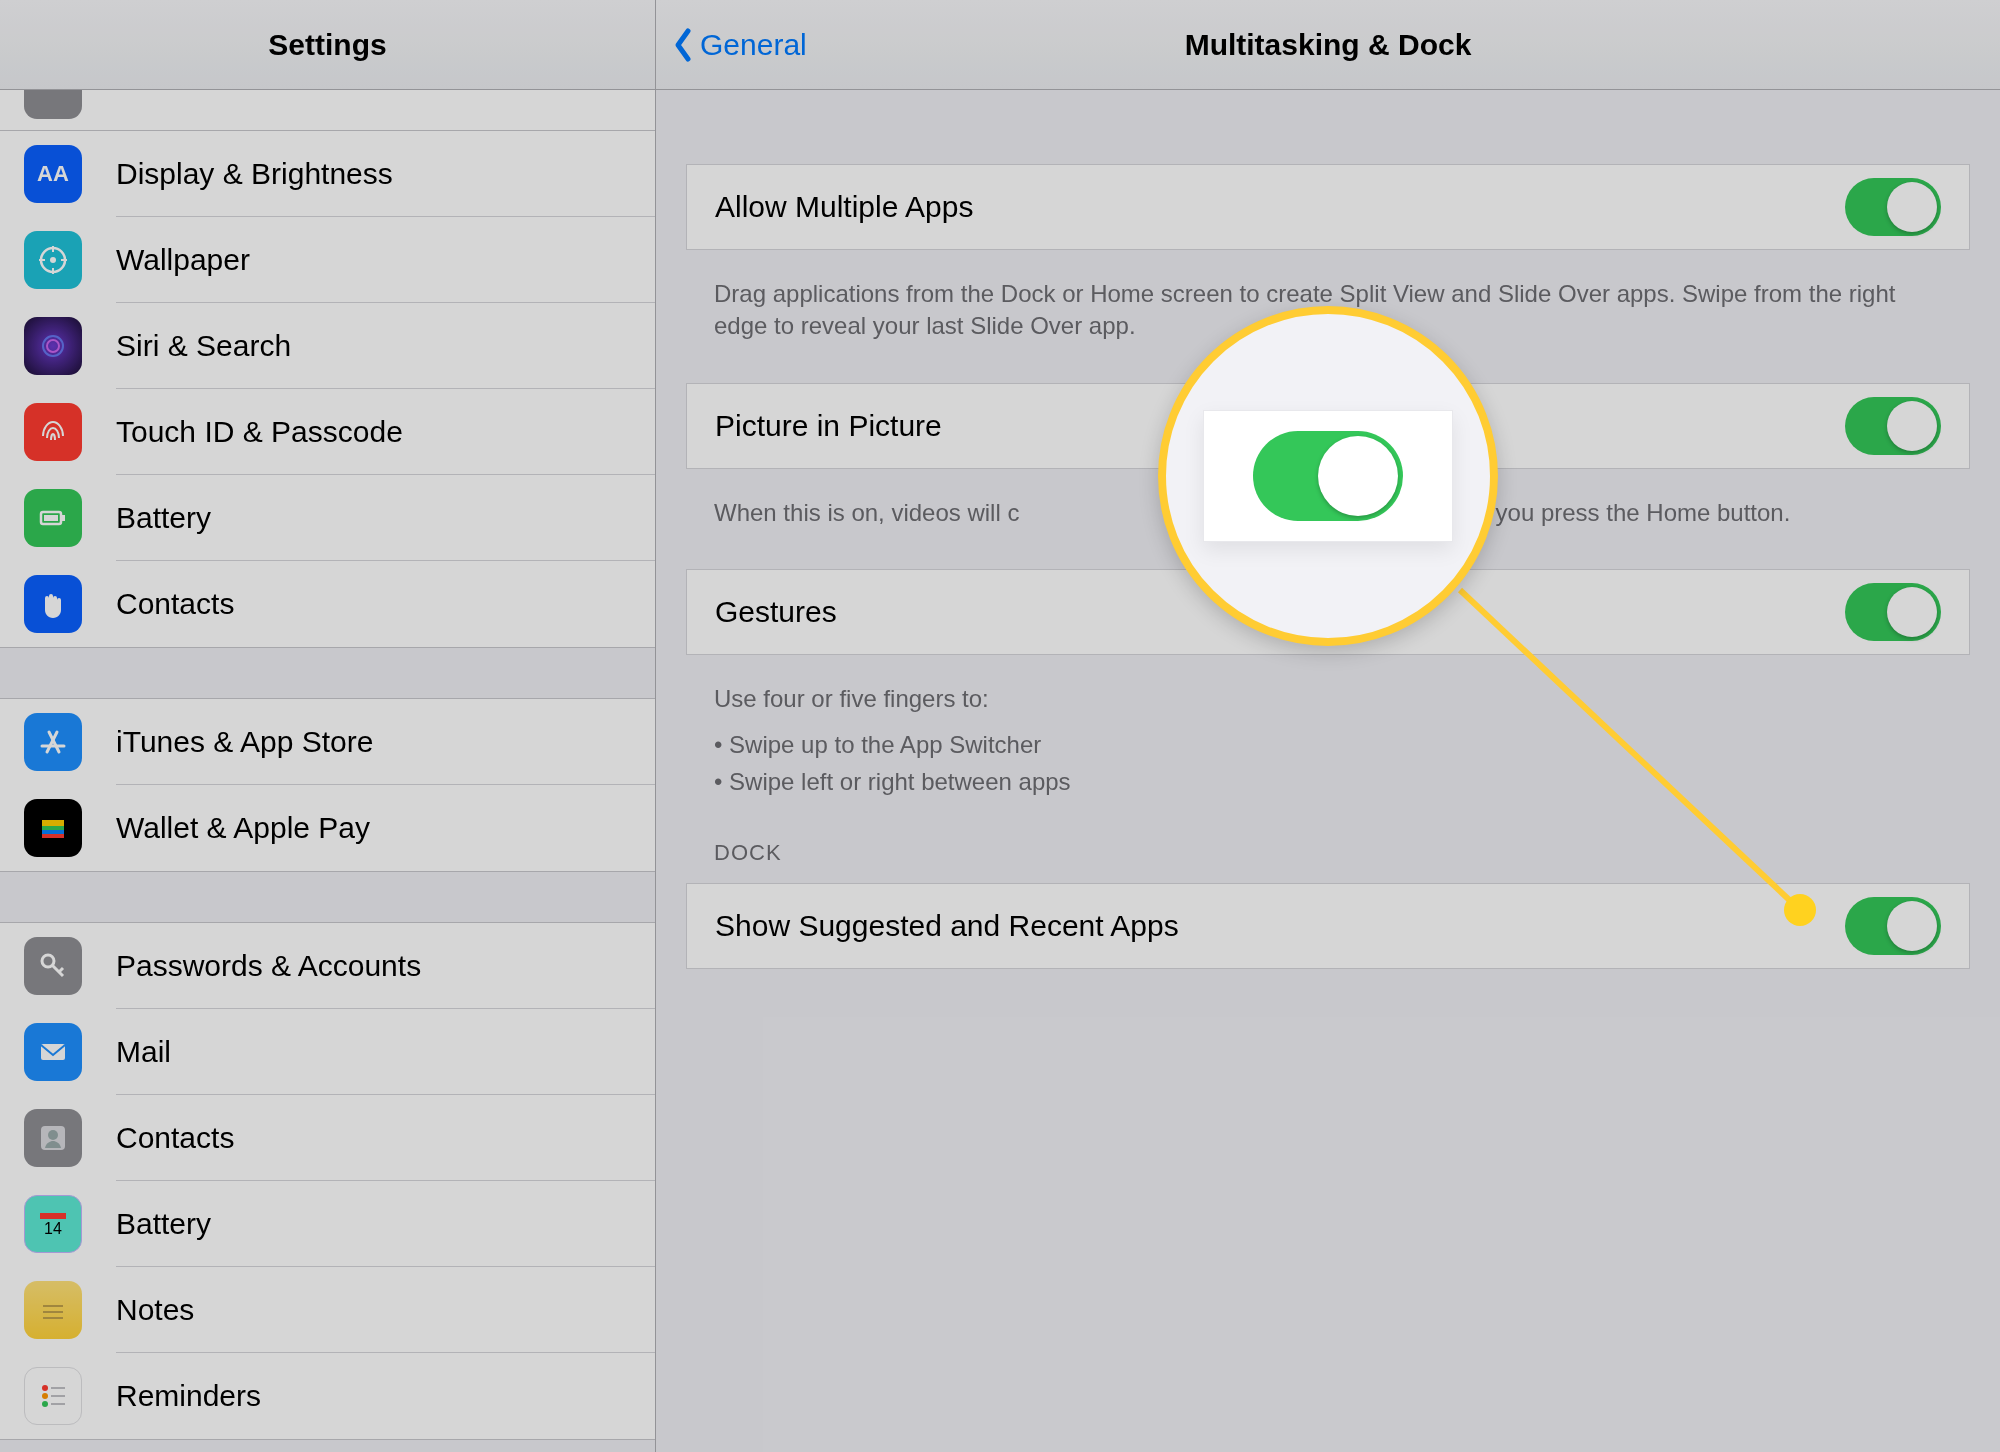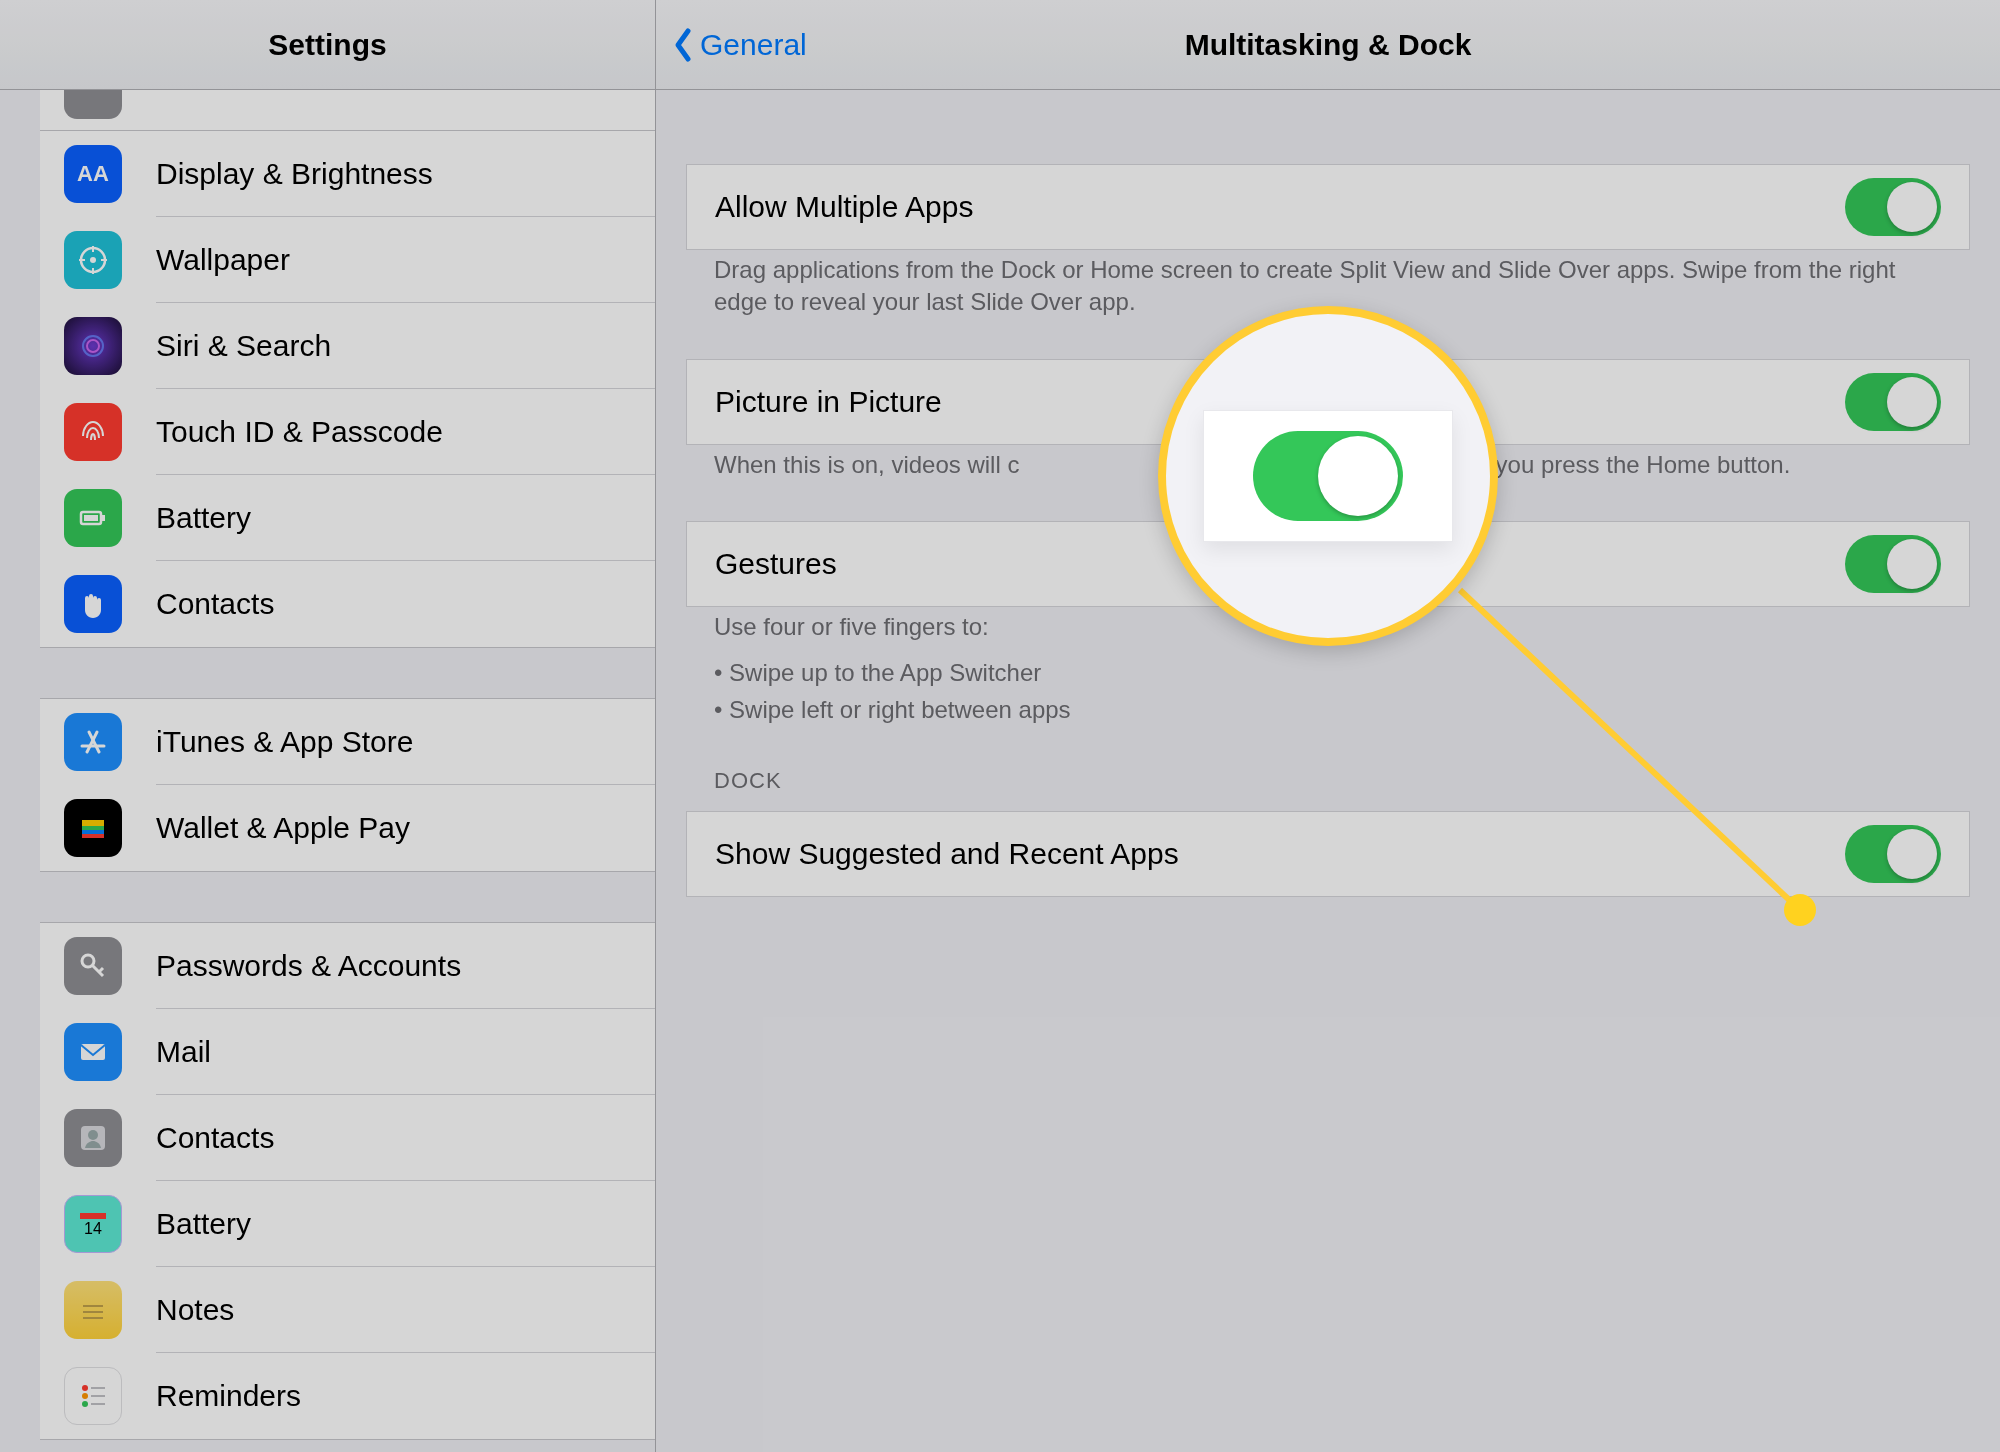--- a/index.html
+++ b/index.html
@@ -43,21 +43,21 @@
   .back-btn {
     position: absolute; left: 16px; top: 0; bottom: 0;
     display: flex; align-items: center;
     color: #007aff; font-size: 30px; font-weight: 400;
     cursor: pointer;
   }
   .back-btn svg { width: 22px; height: 36px; margin-right: 6px; }
   .back-btn svg path { stroke: #007aff; stroke-width: 5; fill: none; stroke-linecap: round; stroke-linejoin: round; }
 
   
-  .side-scroll { flex: 1; overflow: hidden; margin-left: 40px; }
+  .side-scroll { flex: 1; overflow: hidden; }
   .side-group { background: #fff; border-top: 1px solid #c8c7cc; border-bottom: 1px solid #c8c7cc; }
   .side-group + .gap { height: 50px; }
   
   .side-group { }
   .side-item {
     display: flex; align-items: center;
     height: 86px;
     padding: 0 24px;
     position: relative;
     cursor: pointer;
@@ -96,21 +96,21 @@
   
   .detail-scroll { flex:1; overflow:hidden; padding: 24px 30px; }
   .cell-group { background:#fff; border:1px solid #d6d6da; border-radius:0; }
   .cell {
     display:flex; align-items:center; justify-content:space-between;
     min-height: 84px; padding: 8px 28px;
     position:relative;
   }
   .cell-title { font-size:30px; }
   .caption {
-    padding: 4px 28px 0 28px;
+    padding: 28px 28px 0 28px;
     font-size: 24px; color:#6d6d72; line-height:1.35;
   }
   .section-label {
     padding: 40px 28px 17px 28px;
     font-size: 22px; color:#6d6d72; letter-spacing: 1px;
   }
   .bullets { padding: 10px 28px 0 28px; font-size:24px; color:#6d6d72; line-height:1.55; }
   .bullets div::before { content:"• "; }
 
   

